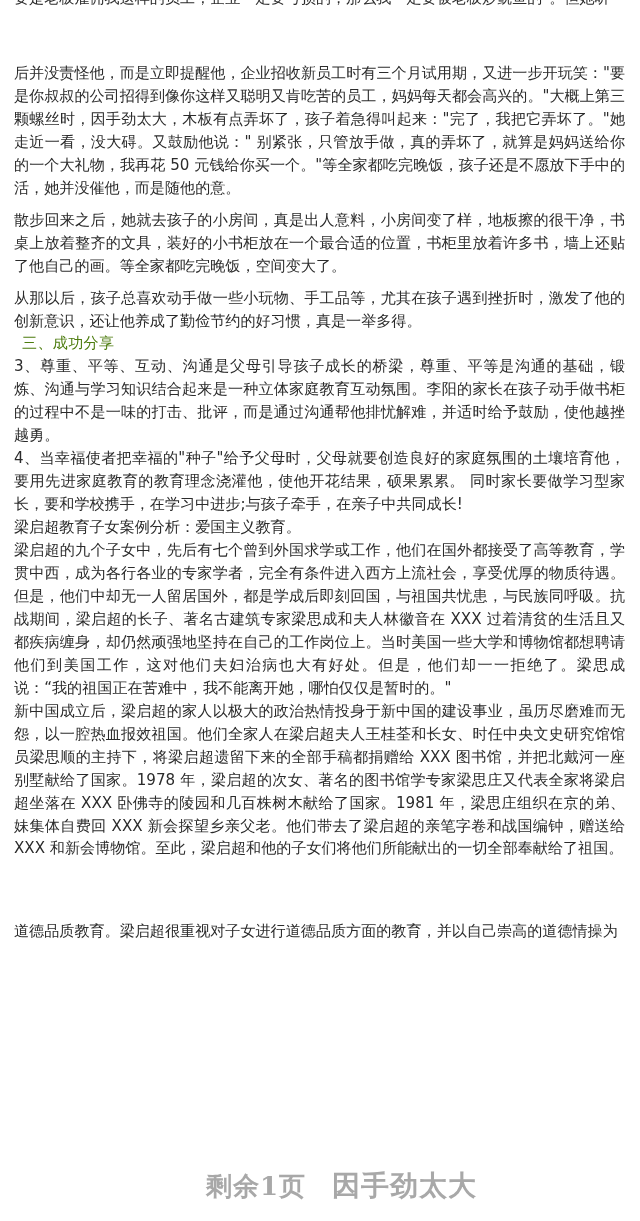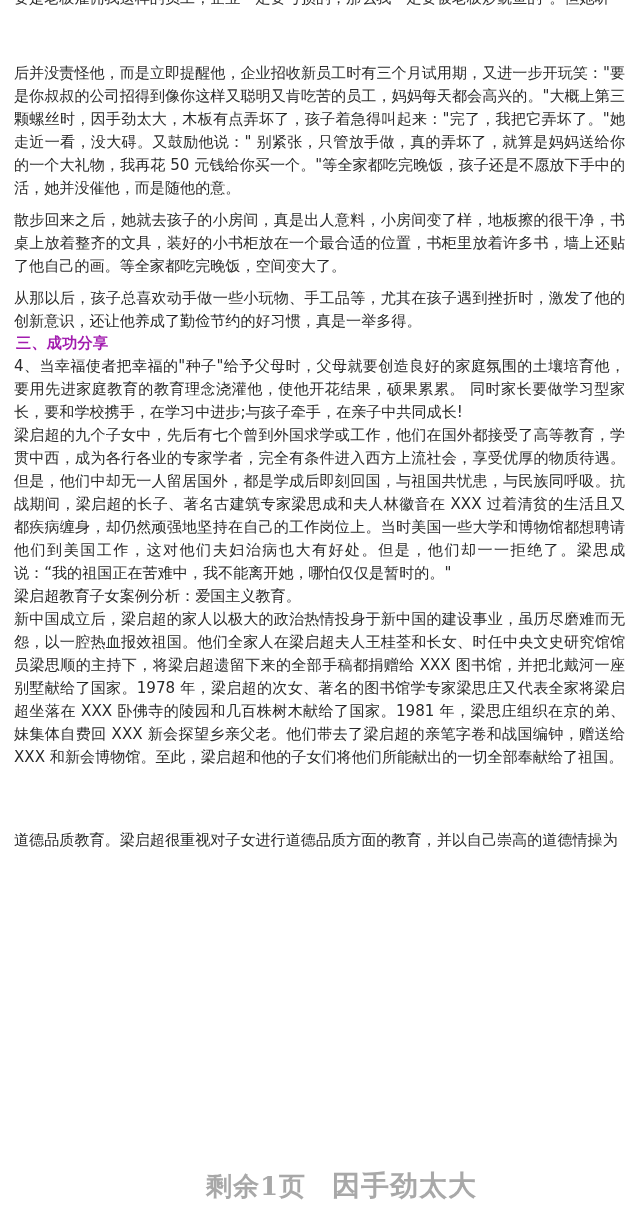--- a/index.html
+++ b/index.html
@@ -47,23 +47,23 @@
 
   .para.clipped-top {
     
     position: absolute;
     top: -13px;
     left: 0;
     right: 0;
   }
 
   .para.heading {
-    font-weight: bold;
-    padding-left: 16px;
-    color: #a21caf;
+    font-weight: normal;
+    padding-left: 22px;
+    color: #4d7c0f;
     letter-spacing: 0.3px;
   }
 
   .spacer-sm { height: 9px; }
   .spacer-md { height: 20px; }
   .spacer-lg { height: 42px; }
   .spacer-xl { height: 60px; }
 
   
   .paywall {
@@ -105,26 +105,27 @@
 
     <p class="para">散步回来之后，她就去孩子的小房间，真是出人意料，小房间变了样，地板擦的很干净，书桌上放着整齐的文具，装好的小书柜放在一个最合适的位置，书柜里放着许多书，墙上还贴了他自己的画。等全家都吃完晚饭，空间变大了。</p>
     <div class="spacer-sm"></div>
 
     <p class="para">从那以后，孩子总喜欢动手做一些小玩物、手工品等，尤其在孩子遇到挫折时，激发了他的创新意识，还让他养成了勤俭节约的好习惯，真是一举多得。</p>
 
     <p class="para heading">三、成功分享</p>
 
 
 
+    <p class="para">3、尊重、平等、互动、沟通是父母引导孩子成长的桥梁，尊重、平等是沟通的基础，锻炼、沟通与学习知识结合起来是一种立体家庭教育互动氛围。李阳的家长在孩子动手做书柜的过程中不是一味的打击、批评，而是通过沟通帮他排忧解难，并适时给予鼓励，使他越挫越勇。</p>
 
     <p class="para">4、当幸福使者把幸福的"种子"给予父母时，父母就要创造良好的家庭氛围的土壤培育他，要用先进家庭教育的教育理念浇灌他，使他开花结果，硕果累累。 同时家长要做学习型家长，要和学校携手，在学习中进步;与孩子牵手，在亲子中共同成长!</p>
 
+    <p class="para">梁启超教育子女案例分析：爱国主义教育。</p>
+
     <p class="para">梁启超的九个子女中，先后有七个曾到外国求学或工作，他们在国外都接受了高等教育，学贯中西，成为各行各业的专家学者，完全有条件进入西方上流社会，享受优厚的物质待遇。但是，他们中却无一人留居国外，都是学成后即刻回国，与祖国共忧患，与民族同呼吸。抗战期间，梁启超的长子、著名古建筑专家梁思成和夫人林徽音在 XXX 过着清贫的生活且又都疾病缠身，却仍然顽强地坚持在自己的工作岗位上。当时美国一些大学和博物馆都想聘请他们到美国工作，这对他们夫妇治病也大有好处。但是，他们却一一拒绝了。梁思成说：“我的祖国正在苦难中，我不能离开她，哪怕仅仅是暂时的。"</p>
-
-    <p class="para">梁启超教育子女案例分析：爱国主义教育。</p>
 
     <p class="para">新中国成立后，梁启超的家人以极大的政治热情投身于新中国的建设事业，虽历尽磨难而无怨，以一腔热血报效祖国。他们全家人在梁启超夫人王桂荃和长女、时任中央文史研究馆馆员梁思顺的主持下，将梁启超遗留下来的全部手稿都捐赠给 XXX 图书馆，并把北戴河一座别墅献给了国家。1978 年，梁启超的次女、著名的图书馆学专家梁思庄又代表全家将梁启超坐落在 XXX 卧佛寺的陵园和几百株树木献给了国家。1981 年，梁思庄组织在京的弟、妹集体自费回 XXX 新会探望乡亲父老。他们带去了梁启超的亲笔字卷和战国编钟，赠送给 XXX 和新会博物馆。至此，梁启超和他的子女们将他们所能献出的一切全部奉献给了祖国。</p>
 
     <div class="spacer-xl"></div>
 
     <p class="para">道德品质教育。梁启超很重视对子女进行道德品质方面的教育，并以自己崇高的道德情操为</p>
 
   </div>
 
   <div class="paywall">

